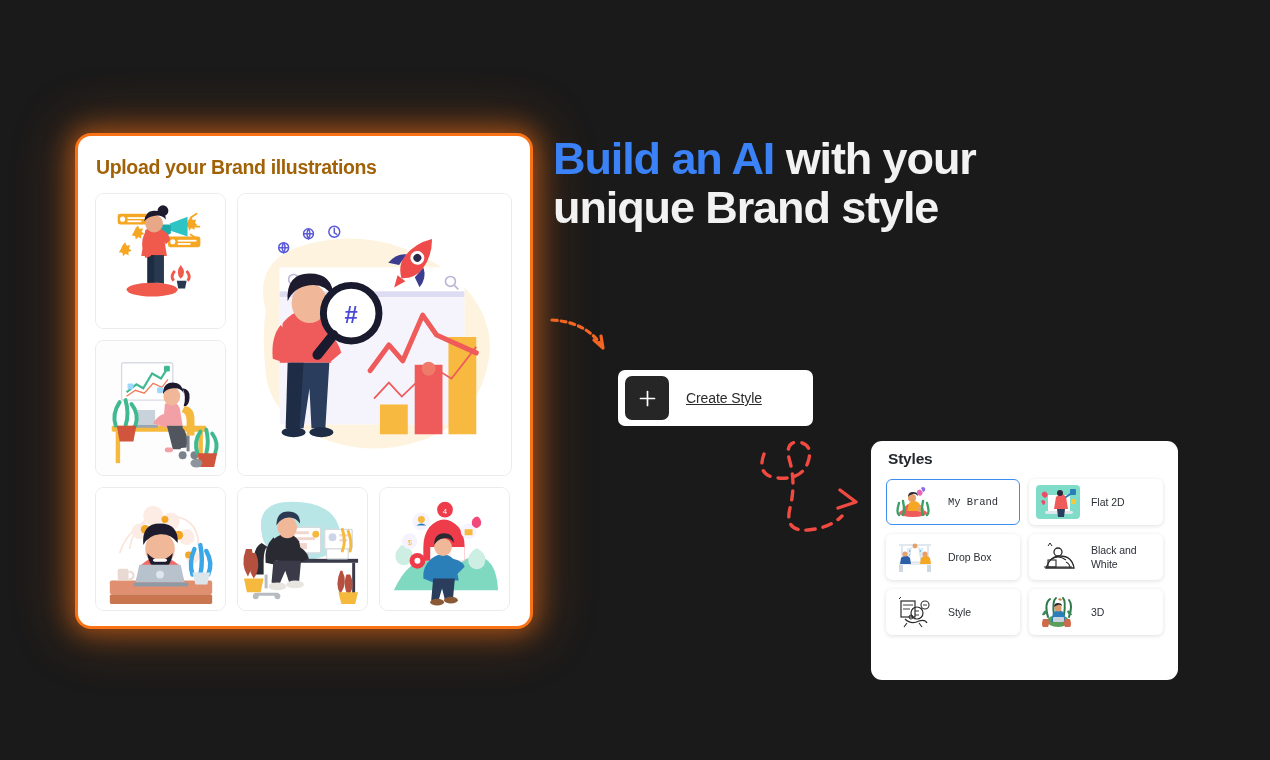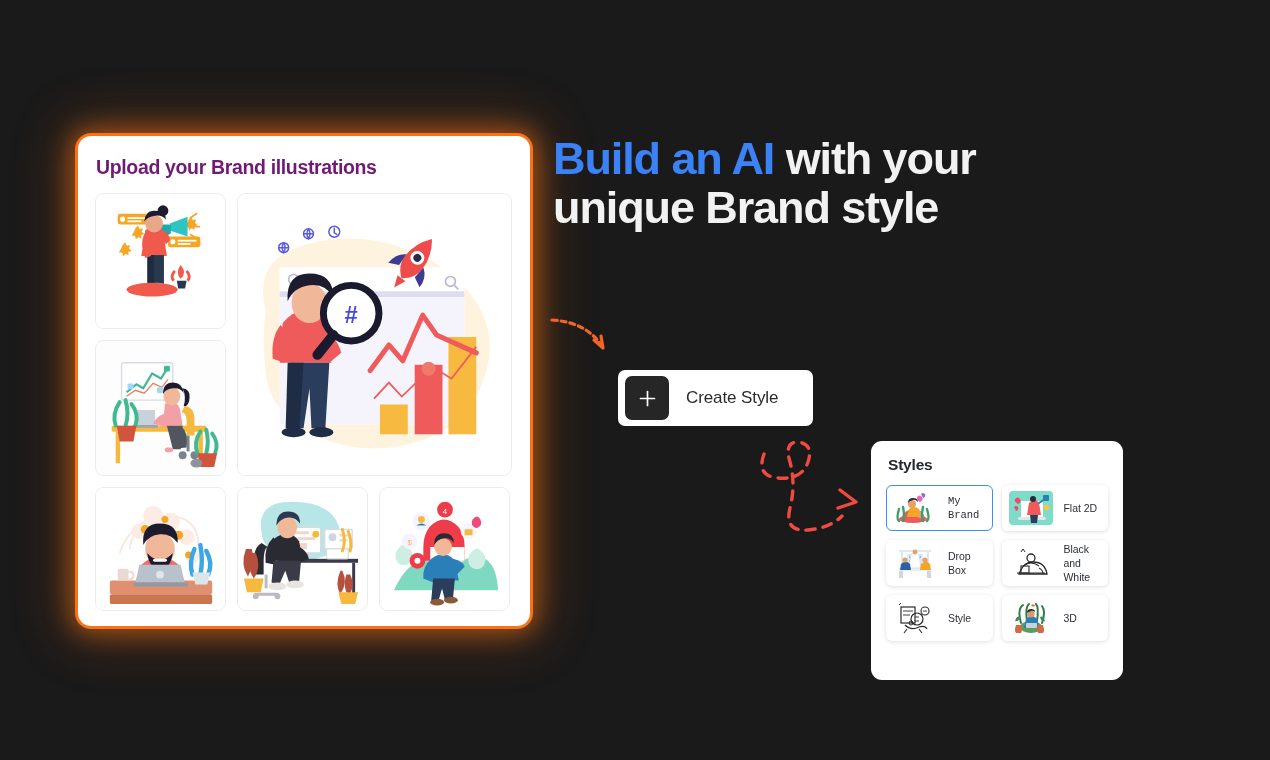--- a/index.html
+++ b/index.html
@@ -29,21 +29,21 @@
     box-shadow:
       0 0 0 3px #f97316,
       0 0 26px 7px rgba(249,115,22,0.55),
       0 0 54px 16px rgba(249,115,22,0.22);
     padding: 16px 17px 17px 17px;
   }
 
   #upload-title {
     font-size: 19.5px;
     font-weight: bold;
-    color: #701a75;
+    color: #a16207;
     letter-spacing: -0.35px;
     margin: 4px 0 14px 1px;
   }
 
   .thumb-grid-top {
     display: flex;
     gap: 11px;
   }
   .thumb-grid-bottom {
     display: flex;
@@ -102,36 +102,37 @@
     height: 44px;
     background: #262626;
     border-radius: 7px;
     display: flex;
     align-items: center;
     justify-content: center;
     flex: none;
   }
   #create-style-icon svg { display: block; }
   #create-style-label {
-    font-size: 17px;
+    font-size: 14px;
     color: #2b2b2b;
     margin-left: 17px;
     letter-spacing: -0.1px;
+    text-decoration: underline;
   }
 
   
   #styles-panel {
     position: absolute;
     left: 871px;
     top: 441px;
-    width: 252px;
+    width: 307px;
     height: 239px;
     background: #ffffff;
     border-radius: 11px;
-    padding: 14px 15px;
+    padding: 8px 15px;
   }
   #styles-title {
     font-size: 15.5px;
     font-weight: bold;
     color: #23272e;
     letter-spacing: -0.2px;
     margin: 1px 0 11px 2px;
   }
   #styles-grid {
     display: grid;

